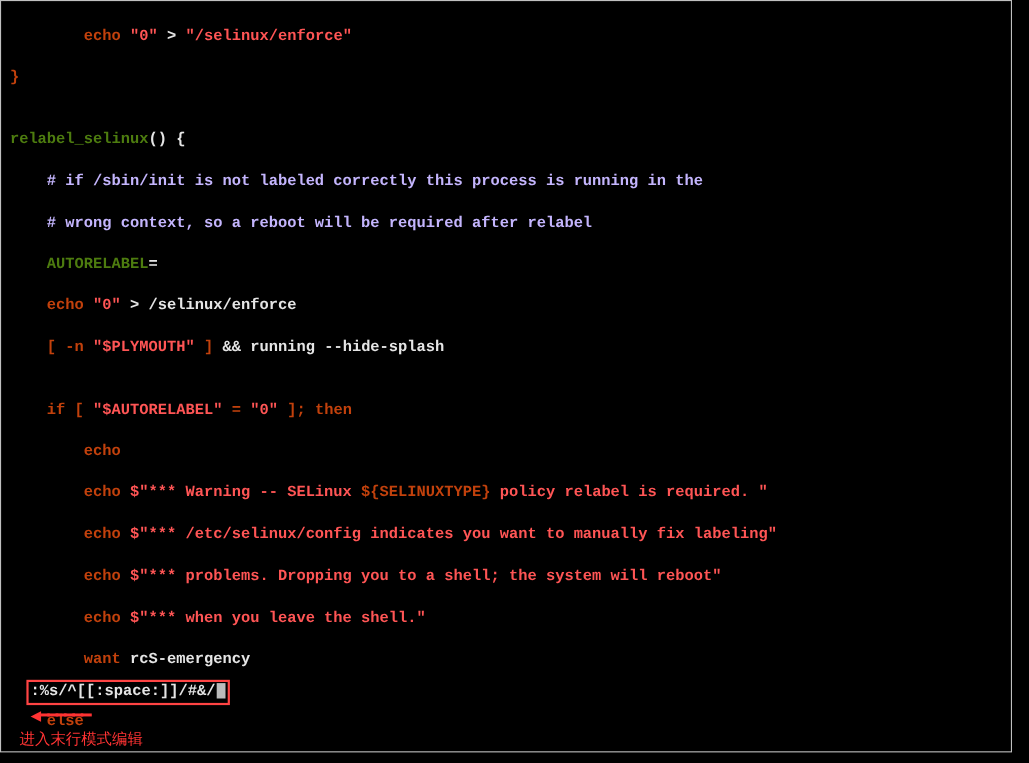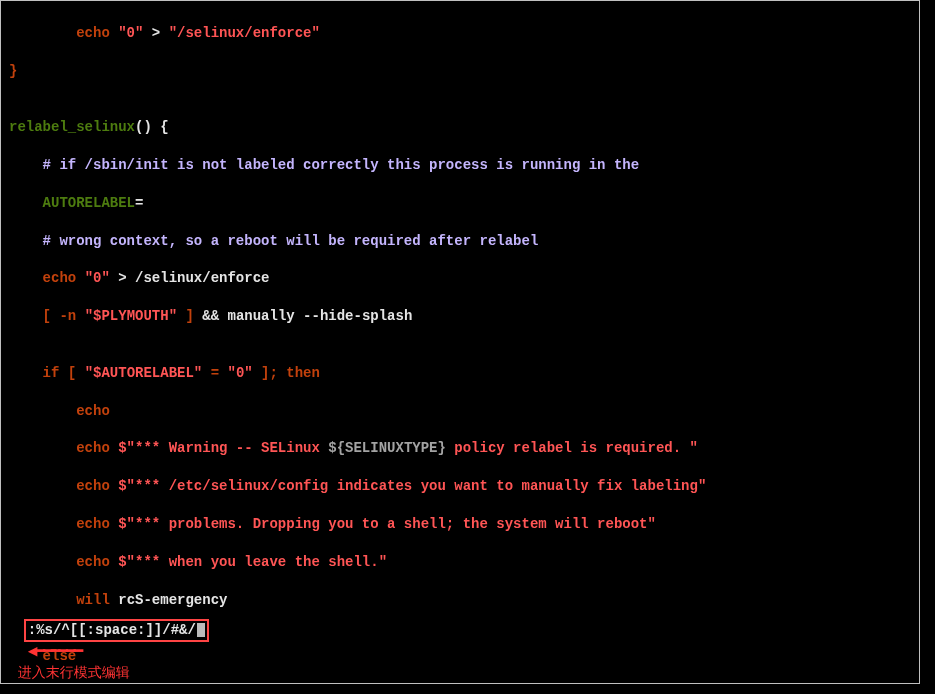--- a/index.html
+++ b/index.html
@@ -24,21 +24,21 @@
     height: 684px;
     box-sizing: border-box;
     position: relative;
   }
   .line { display: block; }
   .yellow { color: #c2410c; }
   .cyan { color: #4d7c0f; }
   .blue { color: #c4b5fd; }
   .red { color: #ff5555; }
   .white { color: #e5e5e5; }
-  .pink { color: #a3a3a3; }
+  .pink { color: #c2410c; }
   .bottom-row {
     position: absolute;
     left: 0;
     bottom: 0;
     width: 100%;
   }
   .cmdbox {
     display: inline-block;
     border: 2px solid #ff4444;
     padding: 0 2px;
@@ -70,32 +70,32 @@
 </style>
 </head>
 <body>
 
 <div class="terminal">
 <span class="line"><span class="yellow">        echo </span><span class="red">"0"</span><span class="white"> &gt; </span><span class="red">"/selinux/enforce"</span></span>
 <span class="line"><span class="yellow">}</span></span>
 <span class="line"><span></span></span>
 <span class="line"><span class="cyan">relabel_selinux</span><span class="white">() {</span></span>
 <span class="line"><span class="blue">    # if /sbin/init is not labeled correctly this process is running in the</span></span>
+<span class="line"><span class="blue">    # wrong context, so a reboot will be required after relabel</span></span>
 <span class="line"><span>    </span><span class="cyan">AUTORELABEL</span><span class="white">=</span></span>
-<span class="line"><span class="blue">    # wrong context, so a reboot will be required after relabel</span></span>
 <span class="line"><span class="yellow">    echo </span><span class="red">"0"</span><span class="white"> &gt; /selinux/enforce</span></span>
-<span class="line"><span class="yellow">    [ -n </span><span class="red">"$PLYMOUTH"</span><span class="yellow"> ] </span><span class="white">&amp;&amp;</span><span class="white"> manually --hide-splash</span></span>
+<span class="line"><span class="yellow">    [ -n </span><span class="red">"$PLYMOUTH"</span><span class="yellow"> ] </span><span class="white">&amp;&amp;</span><span class="white"> running --hide-splash</span></span>
 <span class="line"><span></span></span>
 <span class="line"><span class="yellow">    if</span><span class="yellow"> [ </span><span class="red">"$AUTORELABEL"</span><span class="yellow"> = </span><span class="red">"0"</span><span class="yellow"> ]; </span><span class="yellow">then</span></span>
 <span class="line"><span class="yellow">        echo</span></span>
 <span class="line"><span class="yellow">        echo </span><span class="red">$"*** Warning -- SELinux </span><span class="pink">${SELINUXTYPE}</span><span class="red"> policy relabel is required. "</span></span>
 <span class="line"><span class="yellow">        echo </span><span class="red">$"*** /etc/selinux/config indicates you want to manually fix labeling"</span></span>
 <span class="line"><span class="yellow">        echo </span><span class="red">$"*** problems. Dropping you to a shell; the system will reboot"</span></span>
 <span class="line"><span class="yellow">        echo </span><span class="red">$"*** when you leave the shell."</span></span>
-<span class="line"><span class="yellow">        will</span><span class="white"> rcS-emergency</span></span>
+<span class="line"><span class="yellow">        want</span><span class="white"> rcS-emergency</span></span>
 <span class="line"><span></span></span>
 <span class="line"><span class="yellow">    else</span></span>
 
 
 
 
 <span class="line"><span></span></span>
 
 
 

